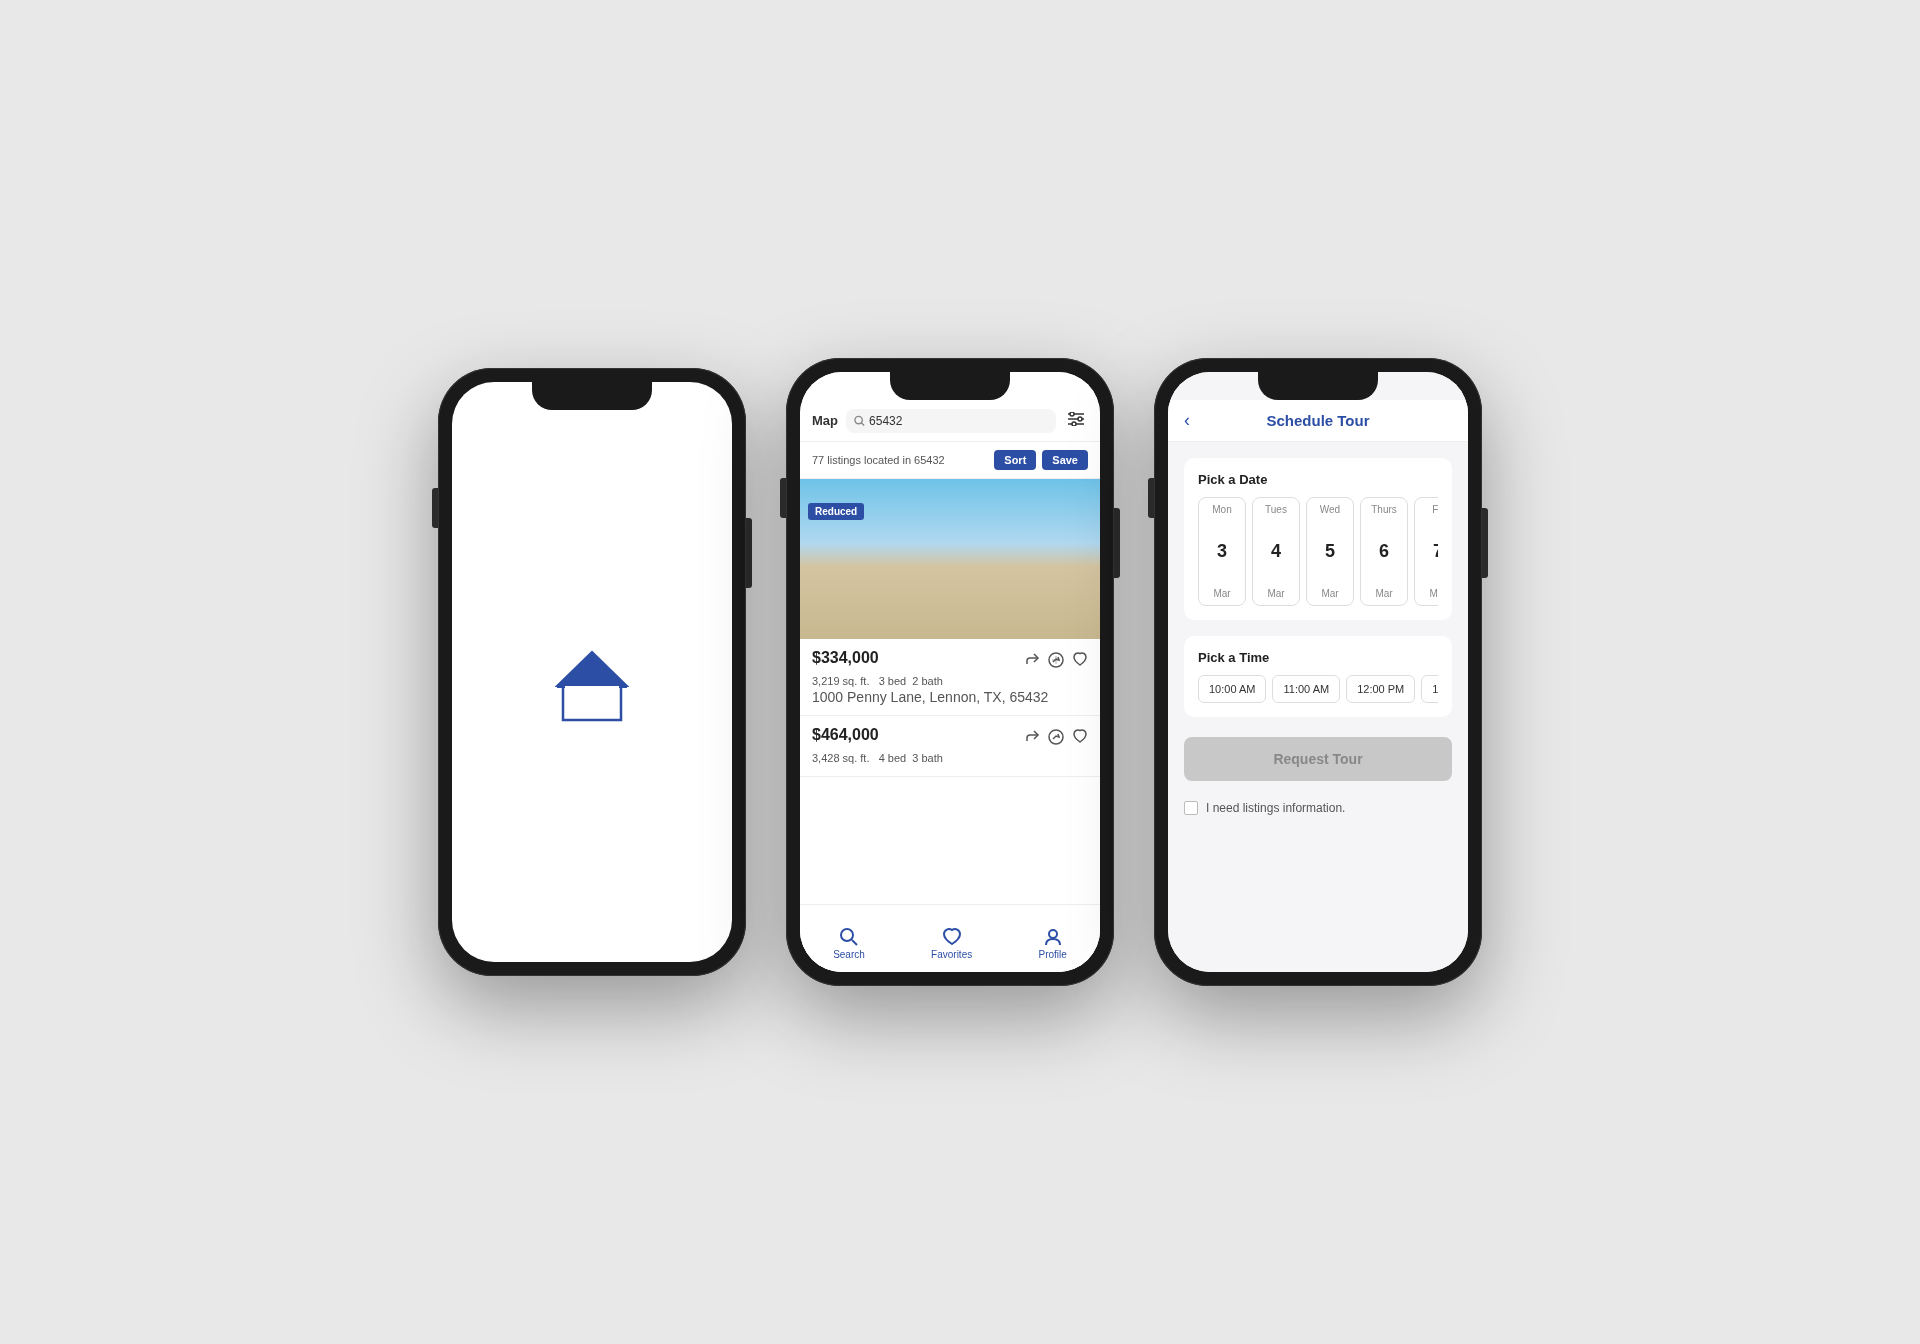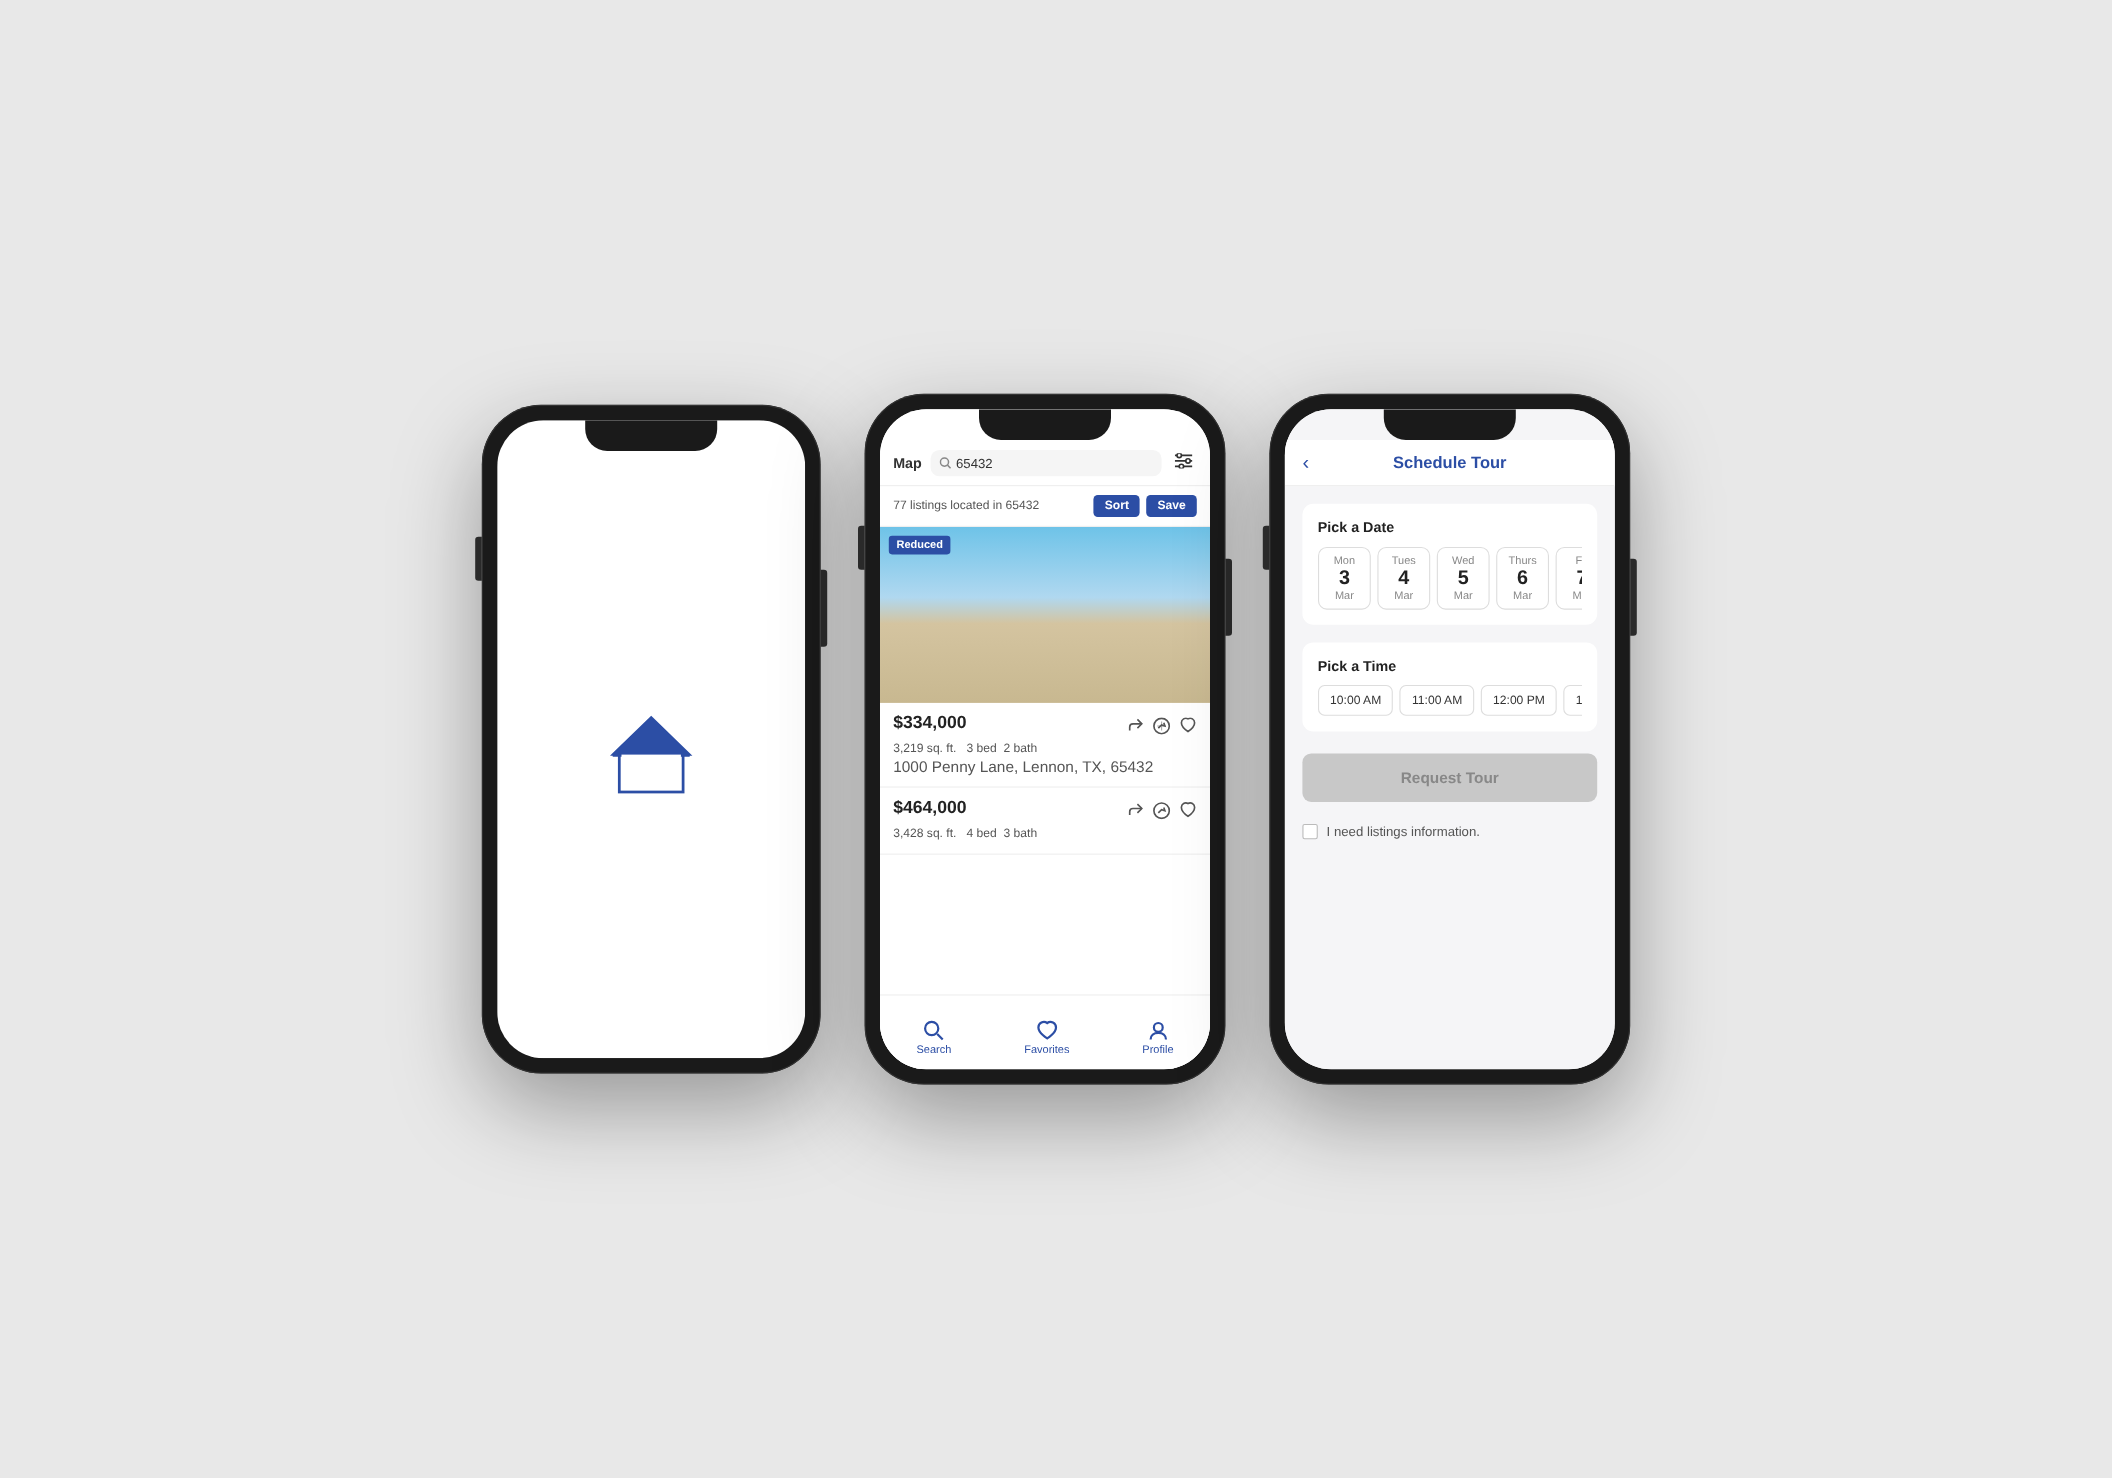--- a/index.html
+++ b/index.html
@@ -180,21 +180,21 @@
       border-bottom: 1px solid #eee;
       margin-bottom: 0;
     }
     .listing-img-placeholder {
       width: 100%;
       height: 160px;
       position: relative;
     }
     .listing-badge {
       position: absolute;
-      top: 8px;
+      top: 24px;
       left: 8px;
       background: #2c4ea5;
       color: #fff;
       font-size: 10px;
       font-weight: 700;
       padding: 3px 7px;
       border-radius: 3px;
       z-index: 2;
     }
     .listing-badge.green {
@@ -339,20 +339,21 @@
     }
     .date-item {
       display: flex;
       flex-direction: column;
       align-items: center;
       min-width: 48px;
       padding: 6px 4px;
       border-radius: 8px;
       border: 1px solid #ddd;
       cursor: pointer;
+      gap: 26px;
     }
     .date-day {
       font-size: 10px;
       color: #888;
     }
     .date-num {
       font-size: 18px;
       font-weight: 700;
       color: #222;
     }

